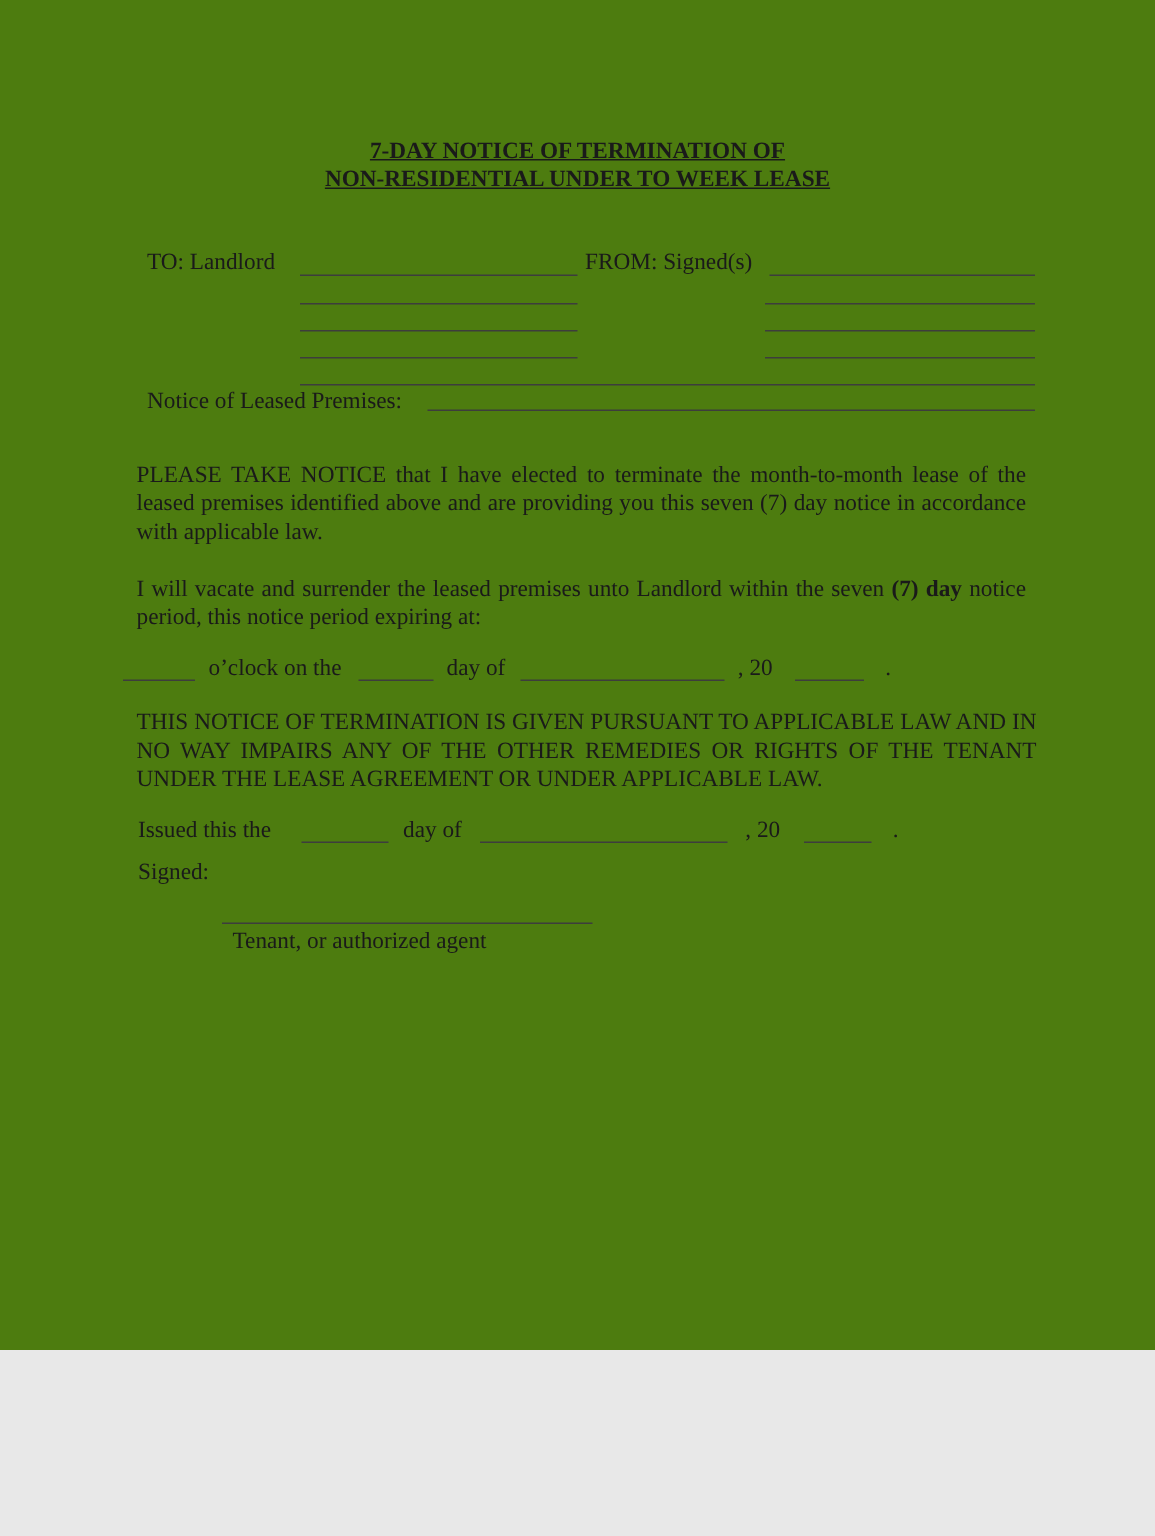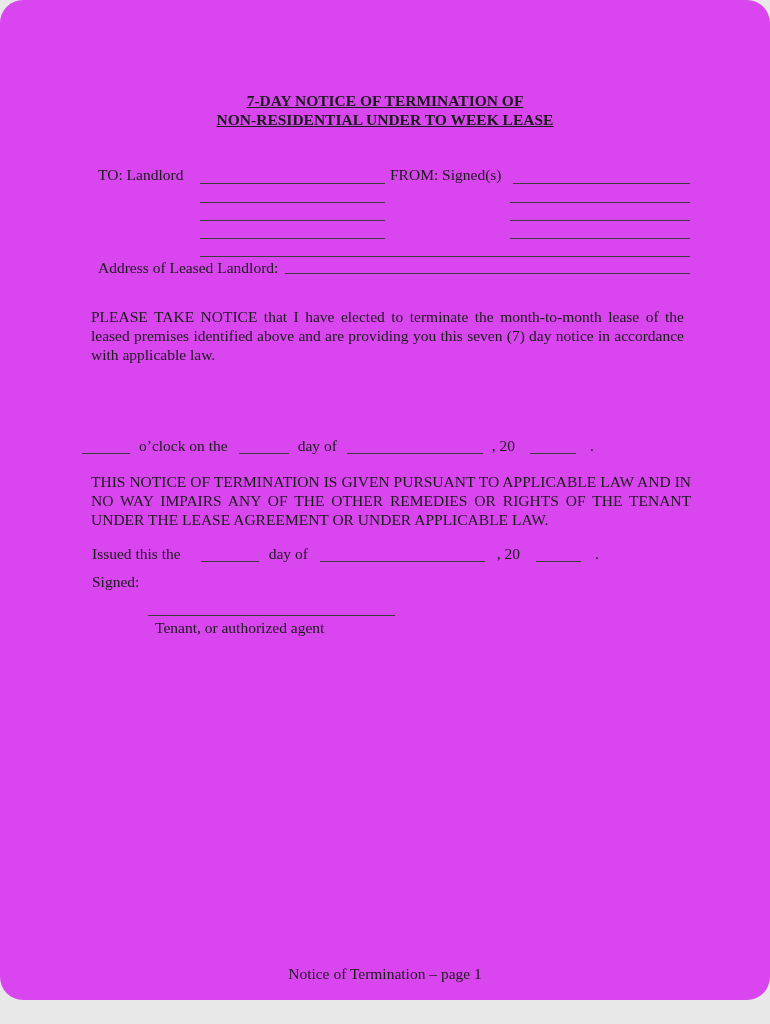--- a/index.html
+++ b/index.html
@@ -1,27 +1,26 @@
 <!DOCTYPE html>
 <html><head>
 <meta charset="utf-8">
 <style>
   html, body { margin: 0; padding: 0; background: #e8e8e8; }
   .page {
     position: relative;
     width: 770px;
-    height: 1000px;
+    height: 900px;
     margin: 0 auto;
-    background: #d946ef;
+    background: #4d7c0f;
     font-family: "Liberation Serif", serif;
     font-size: 15.5px;
     line-height: 19px;
     color: #1a1a1a;
     overflow: hidden;
-    border-radius: 23px;
   }
   .abs { position: absolute; }
   .title-block {
     top: 92px; left: 0; width: 770px;
     text-align: center;
     font-weight: bold;
     line-height: 18.5px;
   }
   .title-line { text-decoration: underline; }
   .blank {
@@ -56,25 +55,26 @@
   <div class="abs blank" style="left:200px; top:204px; width:185px;"></div>
   <div class="abs blank" style="left:200px; top:222px; width:185px;"></div>
 
   <div class="abs blank" style="left:513px; top:167px; width:177px;"></div>
   <div class="abs blank" style="left:510px; top:186px; width:180px;"></div>
   <div class="abs blank" style="left:510px; top:204px; width:180px;"></div>
   <div class="abs blank" style="left:510px; top:222px; width:180px;"></div>
 
   <div class="abs blank" style="left:200px; top:240px; width:490px;"></div>
 
-  <div class="abs" style="left:98px; top:258px;">Address of Leased Landlord:</div>
+  <div class="abs" style="left:98px; top:258px;">Notice of Leased Premises:</div>
   <div class="abs blank" style="left:285px; top:257px; width:405px;"></div>
 
   <div class="abs para" style="left:91px; top:293px; width:593px;margin-top:14px;">PLEASE TAKE NOTICE that I have elected to terminate the month-to-month lease of the leased premises identified above and are providing you this seven (7) day notice in accordance with applicable law.</div>
 
+  <div class="abs para" style="left:91px; top:383px; width:593px;"><span>I will vacate and surrender the leased premises unto Landlord within the seven </span><b>(7) day</b><span> notice period, this notice period expiring at:</span></div>
 
   <div class="abs inline-row" style="left:82px; top:436px;">
     <span class="blank" style="width:48px;"></span>
     <span class="lbl" style="margin-left:9px;">o’clock on the</span>
     <span class="blank" style="width:50px; margin-left:11px;"></span>
     <span class="lbl" style="margin-left:9px;">day of</span>
     <span class="blank" style="width:136px; margin-left:10px;"></span>
     <span class="lbl" style="margin-left:9px;">, 20</span>
     <span class="blank" style="width:46px; margin-left:15px;"></span>
     <span class="lbl" style="margin-left:14px;">.</span>

